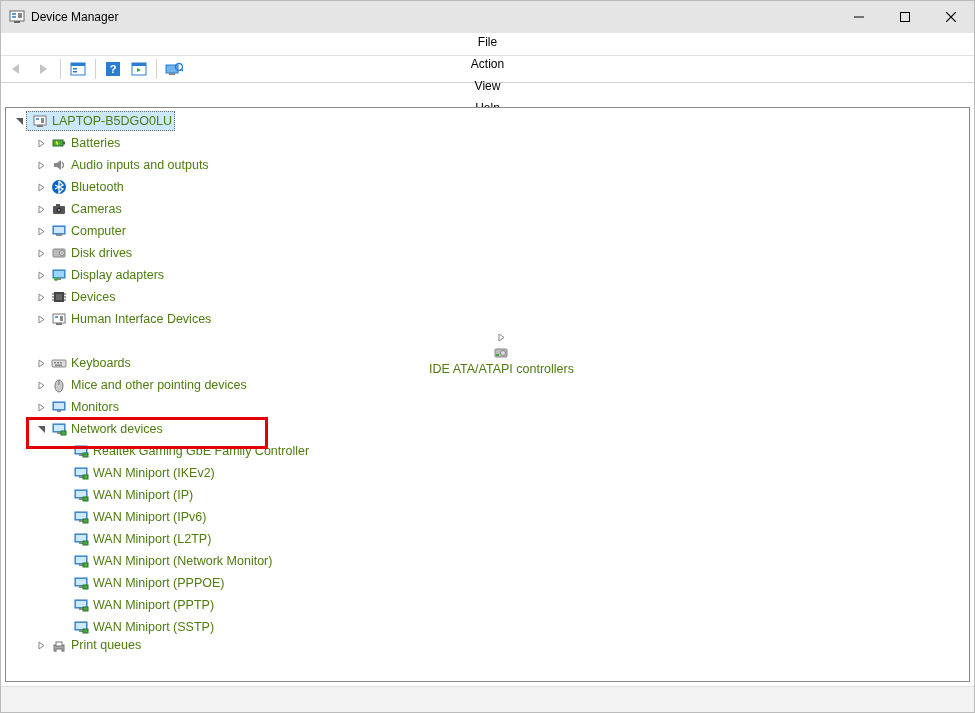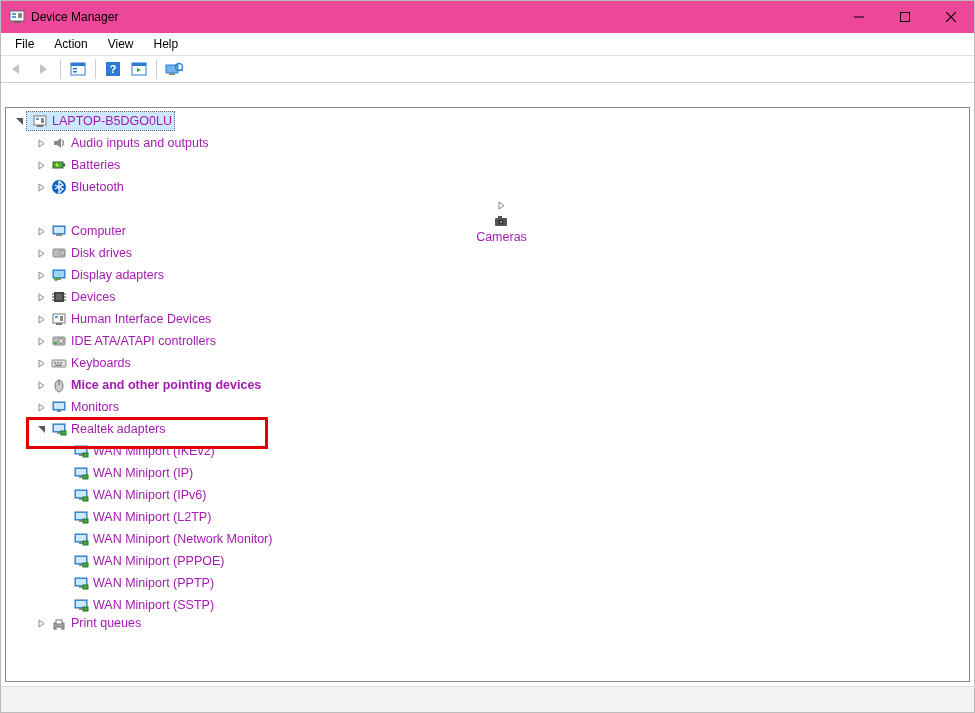--- a/index.html
+++ b/index.html
@@ -13,21 +13,21 @@
     overflow: hidden;
     position: relative;
     border: 1px solid #bbb;
   }
   
   .titlebar {
     height: 32px;
     display: flex;
     align-items: center;
     padding-left: 8px;
-    background: #ec4899;
+    background: #e5e5e5;
   }
   .titlebar .app-icon {
     width: 16px; height: 16px; margin-right: 6px;
     display:flex;align-items:center;justify-content:center;
   }
   .titlebar .title { font-size: 12px; color:#000; }
   .win-controls {
     margin-left: auto;
     display: flex;
     height: 100%;
@@ -38,20 +38,21 @@
     color:#222;
   }
 
   
   .menubar {
     height: 22px;
     display:flex;
     align-items:center;
     padding: 0 6px;
     gap: 4px;
+    flex-direction: column;
   }
   .menubar .menu-item {
     padding: 2px 8px;
     font-size: 12px;
     color:#000;
   }
 
   
   .toolbar {
     height: 28px;
@@ -95,21 +96,21 @@
     color:#666;
     font-size:10px;
     flex-shrink:0;
   }
   .icon {
     width:18px;height:18px;
     margin: 0 3px 0 2px;
     display:flex;align-items:center;justify-content:center;
     flex-shrink:0;
   }
-  .lbl { font-size:12.5px; color:#a21caf; }
+  .lbl { font-size:12.5px; color:#4d7c0f; }
   .root .lbl-wrap {
     display:inline-flex;
     align-items:center;
     background:#cce8ff;
     border:1px dotted #666;
     padding: 0 2px;
     height:20px;
   }
   .highlight-box {
     position:relative;
@@ -247,56 +248,56 @@
         </span>
       </div>
       <div class="node" style="padding-left: 28px;">
         <span class="expander">
           <svg width="9" height="9">
             <path d="M2 1 L7 4.5 L2 8 Z" fill="none" stroke="#888" stroke-width="1"></path>
           </svg>
         </span>
         <span class="icon">
           <svg width="16" height="16">
-            <path d="M3 6 L6 6 L10 3 L10 13 L6 10 L3 10 Z" fill="#888"></path>
-            <path d="M11 5 Q14 8 11 11" fill="none" stroke="#888" stroke-width="1.3"></path>
-          </svg>
-        </span>
-        <span class="lbl">Audio inputs and outputs</span>
-      </div>
-      <div class="node" style="padding-left: 28px;">
-        <span class="expander">
-          <svg width="9" height="9">
-            <path d="M2 1 L7 4.5 L2 8 Z" fill="none" stroke="#888" stroke-width="1"></path>
-          </svg>
-        </span>
-        <span class="icon">
-          <svg width="16" height="16">
             <rect x="2" y="5" width="10" height="6" fill="#4a4" stroke="#363"></rect>
             <rect x="12" y="6.5" width="2" height="3" fill="#363"></rect>
             <path d="M6 6 L5 8 L7 8 L6 10" fill="none" stroke="#ff0" stroke-width="1"></path>
           </svg>
         </span>
         <span class="lbl">Batteries</span>
       </div>
       <div class="node" style="padding-left: 28px;">
         <span class="expander">
           <svg width="9" height="9">
             <path d="M2 1 L7 4.5 L2 8 Z" fill="none" stroke="#888" stroke-width="1"></path>
           </svg>
         </span>
         <span class="icon">
           <svg width="16" height="16">
+            <path d="M3 6 L6 6 L10 3 L10 13 L6 10 L3 10 Z" fill="#888"></path>
+            <path d="M11 5 Q14 8 11 11" fill="none" stroke="#888" stroke-width="1.3"></path>
+          </svg>
+        </span>
+        <span class="lbl">Audio inputs and outputs</span>
+      </div>
+      <div class="node" style="padding-left: 28px;">
+        <span class="expander">
+          <svg width="9" height="9">
+            <path d="M2 1 L7 4.5 L2 8 Z" fill="none" stroke="#888" stroke-width="1"></path>
+          </svg>
+        </span>
+        <span class="icon">
+          <svg width="16" height="16">
             <circle cx="8" cy="8" r="7" fill="#0a63c2"></circle>
             <path d="M8 2 L8 14 L12 10 L4 6 M8 2 L12 6 L4 10" fill="none" stroke="#fff" stroke-width="1.3"></path>
           </svg>
         </span>
         <span class="lbl">Bluetooth</span>
       </div>
-      <div class="node" style="padding-left: 28px; flex-direction: column;">
+      <div class="node" style="padding-left: 28px;">
         <span class="expander">
           <svg width="9" height="9">
             <path d="M2 1 L7 4.5 L2 8 Z" fill="none" stroke="#888" stroke-width="1"></path>
           </svg>
         </span>
         <span class="icon">
           <svg width="16" height="16">
             <rect x="2" y="5" width="12" height="8" rx="1" fill="#555"></rect>
             <circle cx="8" cy="9" r="2.5" fill="#333"></circle>
             <rect x="5" y="3" width="4" height="2" fill="#555"></rect>
@@ -380,21 +381,21 @@
         <span class="icon">
           <svg width="16" height="16">
             <rect x="2" y="3" width="12" height="9" fill="#fff" stroke="#777"></rect>
             <rect x="4" y="5" width="3" height="2" fill="#5aa0d8"></rect>
             <rect x="9" y="5" width="3" height="5" fill="#888"></rect>
             <rect x="5" y="12" width="6" height="2" fill="#777"></rect>
           </svg>
         </span>
         <span class="lbl">Human Interface Devices</span>
       </div>
-      <div class="node" style="padding-left: 28px;">
+      <div class="node" style="padding-left: 28px; flex-direction: column;">
         <span class="expander">
           <svg width="9" height="9">
             <path d="M2 1 L7 4.5 L2 8 Z" fill="none" stroke="#888" stroke-width="1"></path>
           </svg>
         </span>
         <span class="icon">
           <svg width="16" height="16">
             <rect x="2" y="4" width="12" height="8" rx="1" fill="#bbb" stroke="#888"></rect>
             <circle cx="10" cy="8" r="2.5" fill="#ddd" stroke="#888"></circle>
             <rect x="3" y="9" width="3" height="2" fill="#4a4"></rect>
@@ -412,21 +413,21 @@
           <svg width="16" height="16">
             <rect x="1" y="5" width="14" height="7" rx="1" fill="#ddd" stroke="#888"></rect>
             <rect x="3" y="7" width="2" height="1.5" fill="#888"></rect>
             <rect x="6" y="7" width="2" height="1.5" fill="#888"></rect>
             <rect x="9" y="7" width="2" height="1.5" fill="#888"></rect>
             <rect x="4" y="9.5" width="7" height="1.5" fill="#888"></rect>
           </svg>
         </span>
         <span class="lbl">Keyboards</span>
       </div>
-      <div class="node" style="padding-left: 28px; font-weight: bold;">
+      <div class="node" style="padding-left: 28px;">
         <span class="expander">
           <svg width="9" height="9">
             <path d="M2 1 L7 4.5 L2 8 Z" fill="none" stroke="#888" stroke-width="1"></path>
           </svg>
         </span>
         <span class="icon">
           <svg width="16" height="16">
             <ellipse cx="8" cy="9" rx="4" ry="6" fill="#ccc" stroke="#777"></ellipse>
             <line x1="8" y1="3" x2="8" y2="8" stroke="#777"></line>
           </svg>
@@ -455,21 +456,33 @@
           </svg>
         </span>
         <span class="icon">
           <svg width="16" height="16">
             <rect x="2" y="3" width="12" height="8" fill="#5aa0d8" stroke="#27c"></rect>
             <rect x="3" y="4" width="10" height="6" fill="#cde8ff"></rect>
             <rect x="6" y="11" width="4" height="2" fill="#888"></rect>
             <rect x="10" y="10" width="5" height="4" fill="#4a4" stroke="#272"></rect>
           </svg>
         </span>
-        <span class="lbl">Realtek adapters</span>
+        <span class="lbl">Network devices</span>
+      </div>
+      <div class="node" style="padding-left: 50px;">
+        <span class="expander"></span>
+        <span class="icon">
+          <svg width="16" height="16">
+            <rect x="2" y="3" width="12" height="8" fill="#5aa0d8" stroke="#27c"></rect>
+            <rect x="3" y="4" width="10" height="6" fill="#cde8ff"></rect>
+            <rect x="6" y="11" width="4" height="2" fill="#888"></rect>
+            <rect x="10" y="10" width="5" height="4" fill="#4a4" stroke="#272"></rect>
+          </svg>
+        </span>
+        <span class="lbl">Realtek Gaming GbE Family Controller</span>
       </div>
       <div class="node" style="padding-left: 50px;">
         <span class="expander"></span>
         <span class="icon">
           <svg width="16" height="16">
             <rect x="2" y="3" width="12" height="8" fill="#5aa0d8" stroke="#27c"></rect>
             <rect x="3" y="4" width="10" height="6" fill="#cde8ff"></rect>
             <rect x="6" y="11" width="4" height="2" fill="#888"></rect>
             <rect x="10" y="10" width="5" height="4" fill="#4a4" stroke="#272"></rect>
           </svg>

